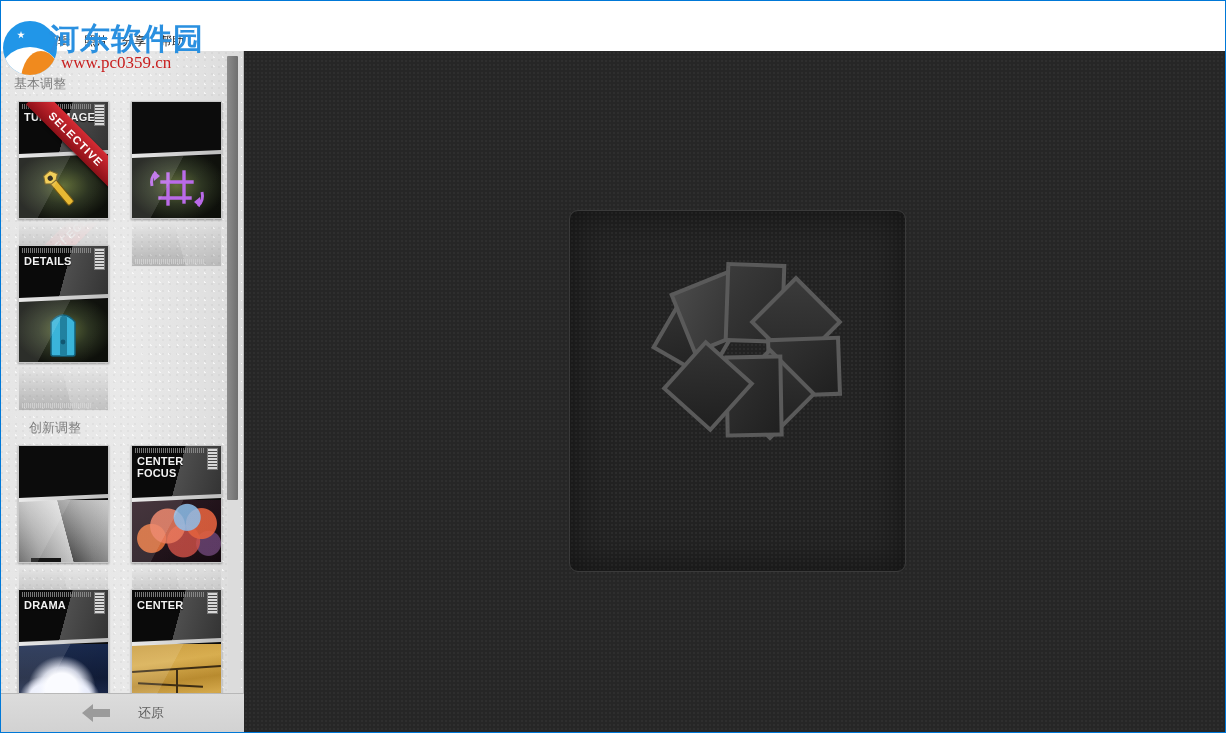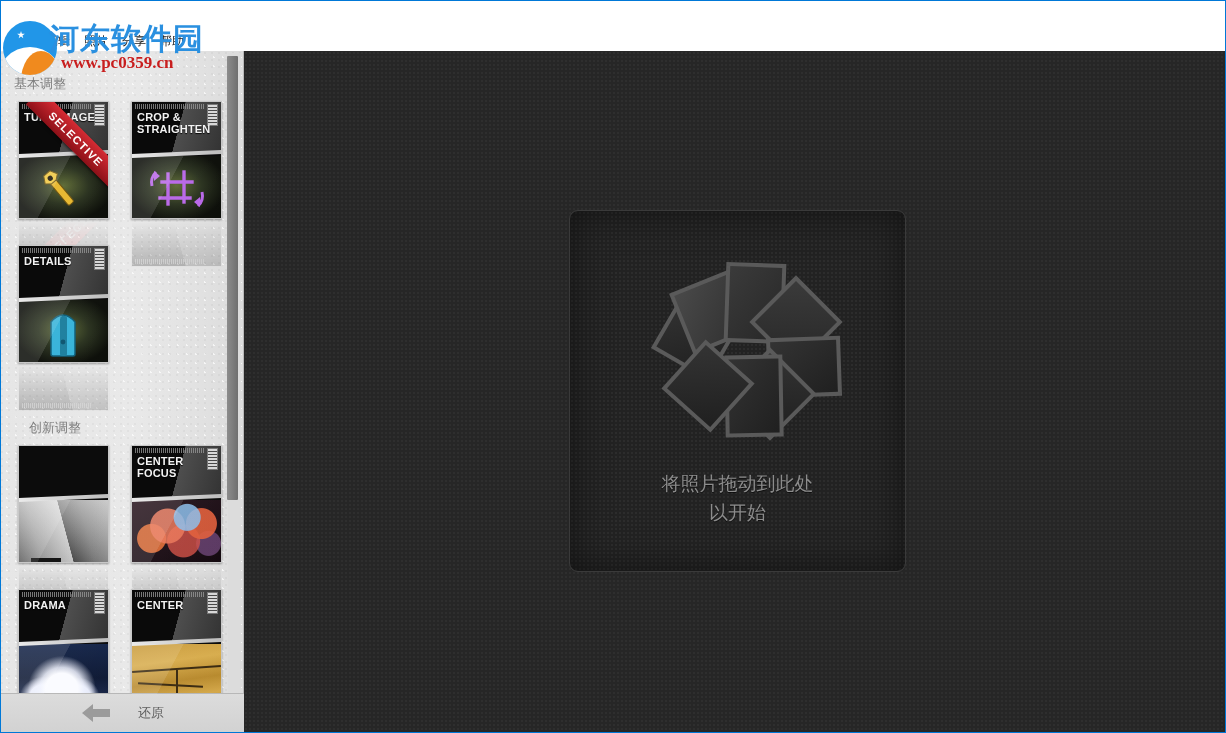--- a/index.html
+++ b/index.html
@@ -102,21 +102,21 @@
   .wm-cn {
     position: absolute; left: 48px; top: 10px;
     font-size: 30px; font-weight: bold;
     color: #2a90e0;
     font-family: "DejaVu Sans", sans-serif;
     white-space: nowrap;
     letter-spacing: 1px;
   }
   .wm-url {
     position: absolute; left: 60px; top: 44px;
-    font-size: 17px; font-weight: bold;
+    font-size: 17px; font-weight: normal;
     color: #c81e1e;
     font-family: "Liberation Serif", serif;
     white-space: nowrap;
   }
 
   
   .sidebar {
     position: absolute; left: 0; top: 50px;
     width: 243px; height: 682px;
     background:
@@ -401,25 +401,20 @@
 
               <div class="ribbon">
                   <span style="opacity:.9;">SELECTIVE</span>
                 </div>
             </div>
           </div>
         </div>
 
         <div class="tile-wrap">
           <div class="tile">
-            <div class="tile-head">
-              <div class="tile-topstrip"></div>
-              <div class="tile-barcode"></div>
-              <div class="tile-label">CROP &amp; STRAIGHTEN</div>
-            </div>
             <div class="tile-sep"></div>
             <div class="tile-body">
               <div class="rays"></div>
               <svg class="ico-crop" viewBox="0 0 74 56">
                 <g stroke="#b968e8" stroke-width="3.4" fill="none" stroke-linecap="square">
                   <path d="M28 14 v30"></path>
                     <path d="M44 12 v30"></path>
                   <path d="M22 22 h30"></path>
                     <path d="M20 38 h30"></path>
                 </g>
@@ -596,21 +591,17 @@
           <rect x="58" y="34" width="62" height="62" fill="url(#g1)" transform="rotate(-22 89 65)"></rect>
           <rect x="104" y="18" width="56" height="76" fill="url(#g2)" transform="rotate(2 132 56)"></rect>
           <rect x="142" y="44" width="62" height="62" fill="url(#g2)" transform="rotate(45 173 75)"></rect>
           <rect x="146" y="92" width="70" height="56" fill="url(#g3)" transform="rotate(-2 181 120)"></rect>
           <rect x="116" y="116" width="62" height="62" fill="url(#g3)" transform="rotate(45 147 147)"></rect>
           <rect x="104" y="110" width="54" height="78" fill="url(#g3)" transform="rotate(-1 131 149)"></rect>
           <rect x="54" y="108" width="62" height="62" fill="url(#g3)" transform="rotate(42 85 139)"></rect>
         </g>
       </svg>
 
-      <div class="dz-text">
-        <div>将照片拖动到此处</div>
-        <div>以开始</div>
-      </div>
 
     </div>
   </div>
 
 </div>
 
 </body></html>

